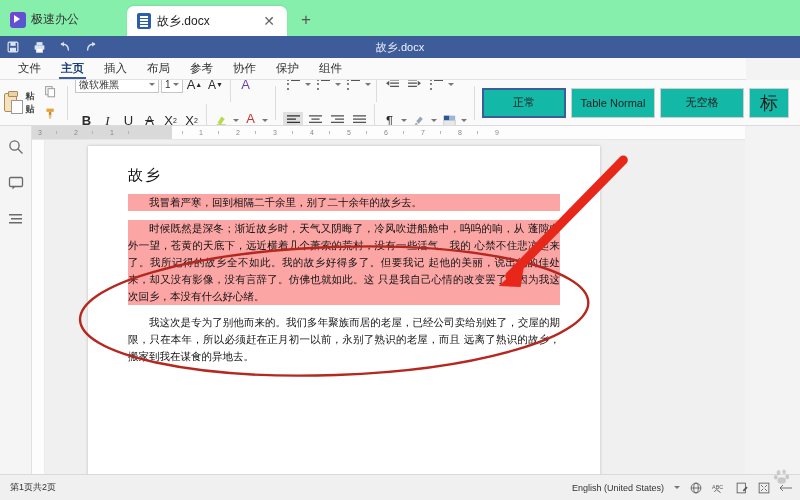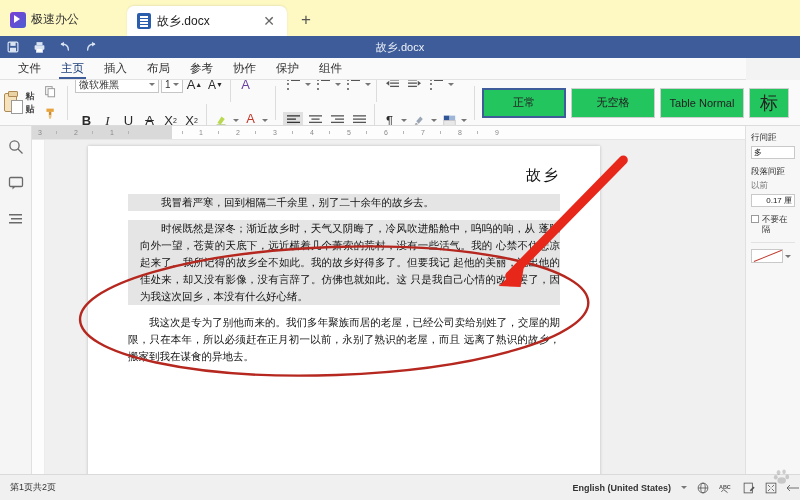--- a/index.html
+++ b/index.html
@@ -6,21 +6,21 @@
   html, body {
     width: 800px; height: 500px; overflow: hidden;
     font-family: "Liberation Sans", "DejaVu Sans", sans-serif;
     background: #ffffff;
   }
   #app { position: relative; width: 800px; height: 500px; background: #f3f3f3; }
 
   
   .tabstrip {
     position: absolute; left: 0; top: 0; width: 800px; height: 36px;
-    background: #fef9c3; display: flex; align-items: flex-end;
+    background: #86efac; display: flex; align-items: flex-end;
   }
   .app-badge {
     display: flex; align-items: center; gap: 5px;
     padding: 0 12px 8px 10px; font-size: 12px; color: #333;
   }
   .app-badge .logo {
     width: 16px; height: 16px; border-radius: 3px;
     background: linear-gradient(135deg,#7b3fd6,#4a5fd0);
     position: relative; flex: none;
   }
@@ -65,21 +65,21 @@
 
   
   .ribbontabs {
     position: absolute; left: 0; top: 58px; width: 746px; height: 22px;
     background: #fafafa; display: flex; align-items: center; padding-left: 8px;
     border-bottom: 1px solid #e2e2e2;
   }
   .rtab {
     font-size: 11.5px; color: #333; padding: 0 10px; position: relative; line-height: 21px;
   }
-  .rtab.active { color: #1c3f7a; font-weight: normal; }
+  .rtab.active { color: #1c3f7a; font-weight: bold; }
   .rtab.active::after{
     content:""; position:absolute; left:8px; right:8px; bottom:0; height:2px; background:#3d5c99;
   }
 
   
   .ribbon {
     position: absolute; left: 0; top: 80px; width: 800px; height: 46px;
     background: #fafafa; border-bottom: 1px solid #dcdcdc;
     display: flex; align-items: center; overflow: hidden;
   }
@@ -133,21 +133,21 @@
   .listico i {
     position:absolute; left:4px; height:1.6px; background:#555; width:9px; display:block;
   }
   .listico i:nth-child(1){ top:0; } .listico i:nth-child(2){ top:4.5px; } .listico i:nth-child(3){ top:9px; }
   .listico b {
     position:absolute; left:0; width:2.4px; height:2.4px; background:#555; border-radius:50%;
   }
   .listico b:nth-of-type(1){ top:-0.4px;} .listico b:nth-of-type(2){ top:4.1px;} .listico b:nth-of-type(3){ top:8.6px;}
 
   .stylebox {
-    height: 30px; min-width: 84px; border: 1px solid #cfcfcf; background: #22c55e;
+    height: 30px; min-width: 84px; border: 1px solid #cfcfcf; background: #14b8a6;
     display: flex; align-items: center; justify-content: center;
     font-size: 11px; color: #222; margin-right: 5px; flex: none;
   }
   .stylebox.sel { border: 2px solid #3d5c99; }
   .stylebox.big { font-size: 18px; min-width: 40px; }
 
   
   .leftrail {
     position: absolute; left: 0; top: 126px; width: 32px; bottom: 26px;
     background: #f5f5f5; border-right: 1px solid #e0e0e0;
@@ -173,29 +173,29 @@
   .docarea {
     position: absolute; left: 45px; top: 140px; right: 55px; bottom: 26px;
     background: #f0f0f0; overflow: hidden;
   }
   .page {
     position: absolute; left: 43px; top: 6px; width: 512px; height: 400px;
     background: #fff; box-shadow: 0 0 3px rgba(0,0,0,.22);
     padding: 20px 40px 0 40px;
   }
   .doctitle {
-    text-align: right; font-size: 15px; color: #111; letter-spacing: 2px;
+    text-align: left; font-size: 15px; color: #111; letter-spacing: 2px;
     font-family: "DejaVu Sans", "Liberation Sans", sans-serif; margin-bottom: 9px;
   }
   .para {
     font-size: 10.5px; line-height: 17px; color: #111; text-align: justify;
     text-indent: 21px; margin-bottom: 9px;
     font-family: "DejaVu Sans", "Liberation Sans", sans-serif;
   }
-  .para.hl { background: #e5e5e5; padding-left: 12px; }
+  .para.hl { background: #fca5a5; }
 
   
   .annot { position: absolute; left: 0; top: 0; width: 100%; height: 100%; pointer-events: none; }
 
   
   .rpanel {
     position: absolute; right: 0; top: 126px; width: 55px; bottom: 26px;
     background: #f7f7f7; border-left: 1px solid #e0e0e0; padding: 6px 5px;
     font-size: 8.5px; color: #333;
   }
@@ -217,21 +217,21 @@
     background:#c0392b; transform: rotate(-22deg); transform-origin: left center;
   }
 
   
   .status {
     position: absolute; left: 0; bottom: 0; width: 800px; height: 26px;
     background: #f0f0f0; border-top: 1px solid #dadada;
     display: flex; align-items: center; font-size: 9px; color: #333;
   }
   .status .pg { padding-left: 10px; }
-  .status .right { margin-left: auto; display:flex; align-items:center; gap:10px; padding-right:1px;font-weight:bold; }
+  .status .right { margin-left: auto; display:flex; align-items:center; gap:10px; padding-right:8px; }
   .sico { color:#555; display:flex; align-items:center; }
 
   
   .watermark {
     position: absolute; right: 8px; bottom: 14px;
     display: flex; align-items: center; gap: 3px;
     font-size: 17px; color: rgba(120,120,120,.30); pointer-events: none;
     font-family: "DejaVu Sans", sans-serif; letter-spacing: 0px;
   }
   .paw { width: 19px; height: 19px; opacity: .32; }
@@ -501,22 +501,22 @@
           </div>
           <span class="caret"></span>
         </div>
       </div>
     </div>
 
     <div class="sep"></div>
 
     <div class="grp">
       <div class="stylebox sel">正常</div>
+      <div class="stylebox">Table Normal</div>
       <div class="stylebox">无空格</div>
-      <div class="stylebox">Table Normal</div>
       <div class="stylebox big">标</div>
     </div>
   </div>
 
   <div class="leftrail">
     <div class="railico">
       <svg width="16" height="16" viewBox="0 0 16 16">
           <circle cx="6.5" cy="6.5" r="4.6" fill="none" stroke="#6a6a6a" stroke-width="1.3"></circle>
           <line x1="10" y1="10" x2="14.5" y2="14.5" stroke="#6a6a6a" stroke-width="1.3"></line>
         </svg>
@@ -575,36 +575,20 @@
 
     <svg class="annot" viewBox="0 0 702 334" preserveAspectRatio="none">
       <ellipse cx="290" cy="171" rx="255" ry="64" fill="none" stroke="#b5271f" stroke-width="2.4" transform="rotate(-2 290 171)"></ellipse>
       <g>
         <path d="M580 20 L466 136" stroke="#e8271b" stroke-width="9" stroke-linecap="round" fill="none"></path>
         <path d="M455 146 L481 122 L477 147 Z" fill="#e8271b"></path>
       </g>
     </svg>
   </div>
 
-  <div class="rpanel">
-    <div class="rlabel">行间距</div>
-    <div class="rfield">多</div>
-    <div class="rlabel">段落间距</div>
-    <div class="rlabel" style="color:#777">以前</div>
-    <div class="rfield r">0.17 厘</div>
-    <div class="rcheck">
-      <span class="rbox"></span>
-      <span>不要在 隔</span>
-    </div>
-    <div class="rdiv"></div>
-    <div class="rpreview">
-      <span class="rline"></span>
-      <span class="caret"></span>
-    </div>
-  </div>
 
   <div class="status">
     <span class="pg">第1页共2页</span>
     <div class="right">
       <span>English (United States)</span>
       <span class="caret"></span>
       <span class="sico">
         <svg width="12" height="12" viewBox="0 0 16 16">
             <circle cx="8" cy="8" r="6.5" fill="none" stroke="#555" stroke-width="1.1"></circle>
             <ellipse cx="8" cy="8" rx="3" ry="6.5" fill="none" stroke="#555" stroke-width="1.1"></ellipse>

